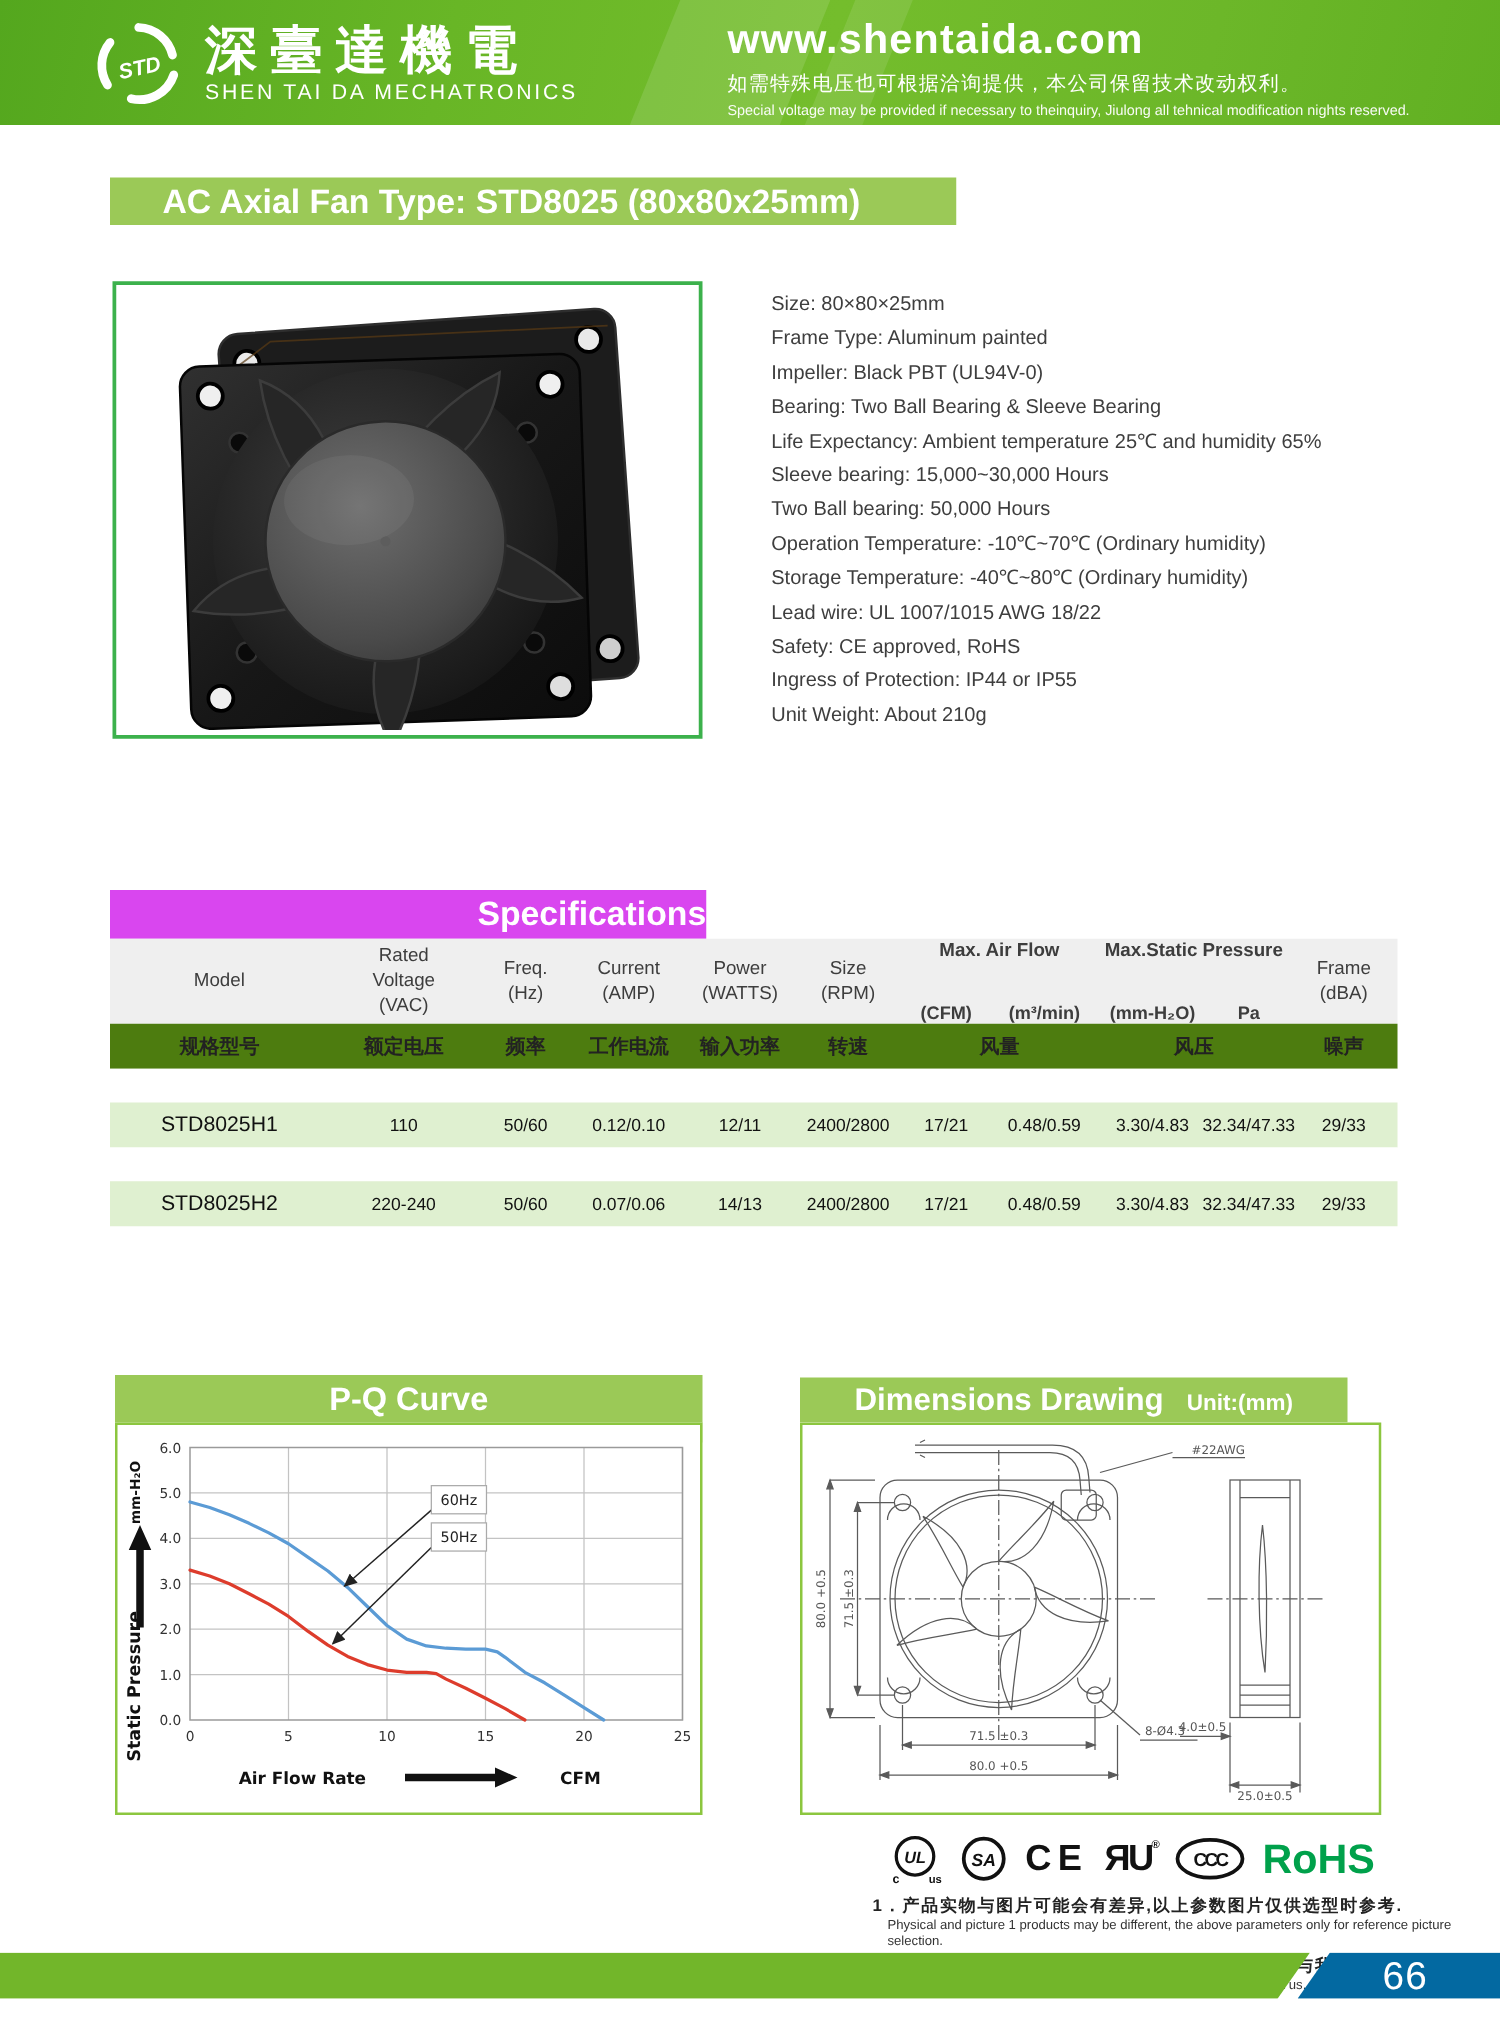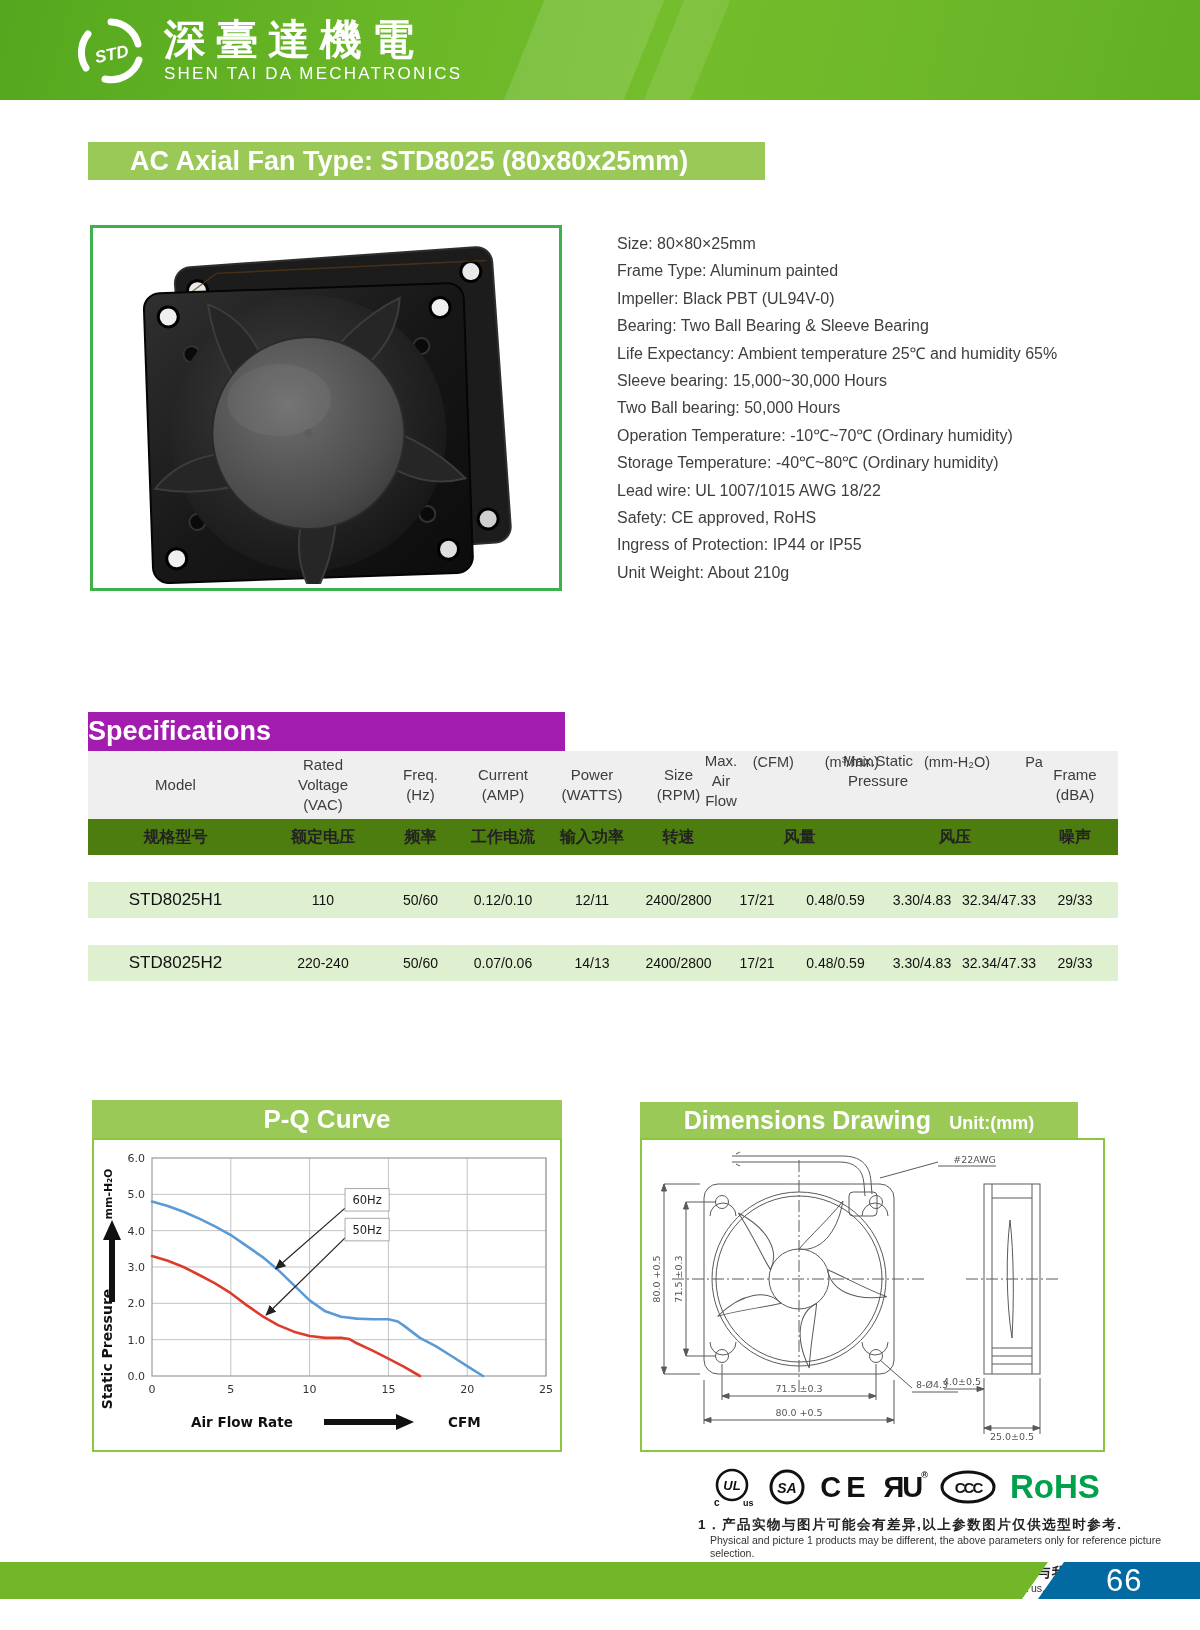--- a/index.html
+++ b/index.html
@@ -23,28 +23,28 @@
   .title-bar { position:absolute; left:88px; top:142px; width:677px; height:38px; background:#9bc957;
                color:#fff; font-size:27px; font-weight:bold; line-height:38px; padding-left:42px; letter-spacing:0; }
 
   
   .photo-box { position:absolute; left:90px; top:225px; width:472px; height:366px; border:3px solid #3cb14c; background:#fff;
                display:flex; align-items:center; justify-content:center; }
   .spec-list { position:absolute; left:617px; top:230px; width:520px; color:#3e3e3e; font-size:16px; }
   .spec-list div { line-height:27.4px; }
 
   
-  .spec-title { position:absolute; left:88px; top:712px; width:477px; height:39px; background:#a21caf;
-                color:#fff; font-size:27px; font-weight:bold; text-align:left; line-height:39px; }
+  .spec-title { position:absolute; left:88px; top:712px; width:477px; height:39px; background:#d946ef;
+                color:#fff; font-size:27px; font-weight:bold; text-align:right; line-height:39px; }
   .spec-table { position:absolute; left:88px; top:751px; width:1030px; }
   .spec-grid { display:grid; grid-template-columns:175px 120px 75px 90px 88px 85px 72px 85px 88px 66px 86px; }
   .spec-grid .cell { display:flex; flex-direction:column; align-items:center; justify-content:center; text-align:center; }
   .row-head { background:#efefef; height:68px; color:#3d3d3d; font-size:15px; }
   .row-head .lines { white-space:pre-line; line-height:20px; }
-  .grp { display:flex; flex-direction:row; justify-content:flex-end; height:100%; }
+  .grp { display:flex; flex-direction:column; justify-content:space-between; height:100%;font-weight:bold; }
   .grp .grp-title { line-height:20px; }
   .grp .grp-subs { display:grid; margin-top:3px; }
   .grp-subs span { text-align:center; font-size:14.5px; }
   .subs-air { grid-template-columns:72px 85px; }
   .subs-pr  { grid-template-columns:88px 66px; }
   .span-air { grid-column:7 / span 2; }
   .span-pr  { grid-column:9 / span 2; }
   .col-noise { grid-column:11; }
   .row-cn { background:#4d7c0f; height:36px; color:#222; font-size:16px; font-weight:bold; }
   .row-cn .cell { justify-content:center; }
@@ -104,20 +104,25 @@
           <path d="M 39 10 A 29 29 0 0 1 66 32"></path>
           <path d="M 67 48 A 29 29 0 0 1 33 67"></path>
           <path d="M 14 56 A 29 29 0 0 1 16 22"></path>
         </g>
         <text x="22" y="48" fill="#ffffff" font-size="17" font-weight="bold" font-style="italic" transform="rotate(-12 39 39)">STD</text>
       </svg>
       <div class="logo-text">
         <div class="cn">深臺達機電</div>
         <div class="en">SHEN TAI DA MECHATRONICS</div>
       </div>
+    </div>
+    <div class="header-right">
+      <div class="site">www.shentaida.com</div>
+      <div class="cn">如需特殊电压也可根据洽询提供，本公司保留技术改动权利。</div>
+      <div class="en">Special voltage may be provided if necessary to theinquiry, Jiulong all tehnical modification nights reserved.</div>
     </div>
   </div>
 
   <div class="title-bar">AC Axial Fan  Type: STD8025 (80x80x25mm)</div>
 
   <div class="photo-box">
     <svg width="440" height="352" viewBox="0 0 440 352">
       <defs>
         <linearGradient id="frameG" x1="0" y1="0" x2="1" y2="1">
           <stop offset="0" stop-color="#303030"></stop>

